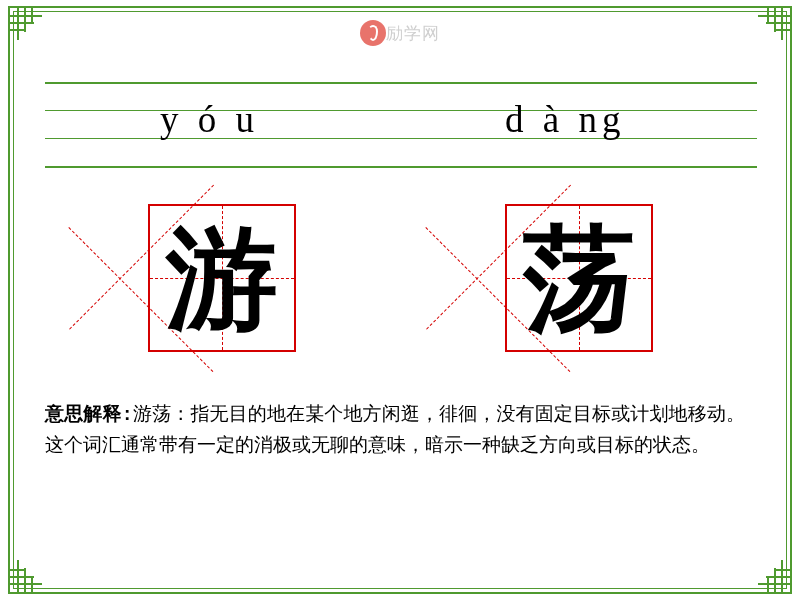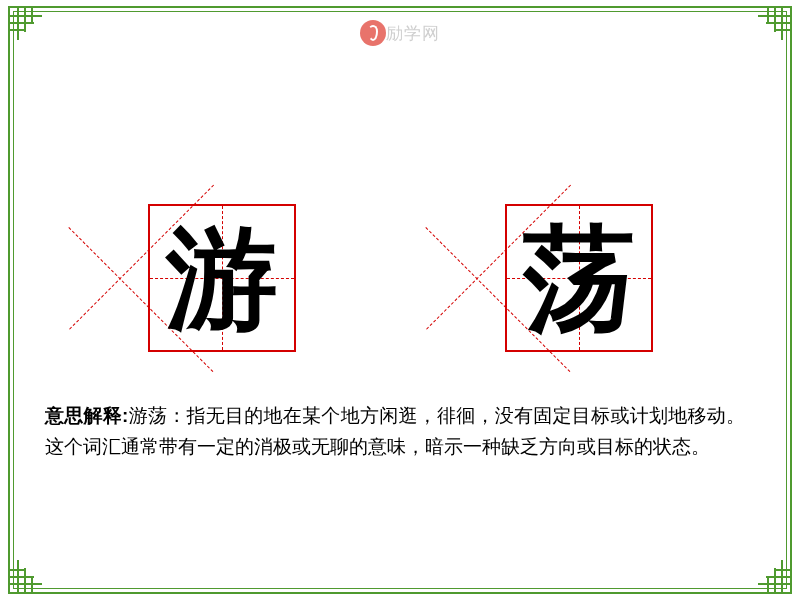--- a/index.html
+++ b/index.html
@@ -205,21 +205,21 @@
     color: #000000;
     z-index: 2;
   }
 
   
   .explain {
     position: absolute;
     left: 45px;
     top: 400px;
     width: 700px;
-    font-family: Liberation Sans, sans-serif;
+    font-family: Liberation Mono, monospace;
     font-size: 19px;
     line-height: 31px;
     color: #000000;
     text-align: justify;
   }
   .explain .lead {
     font-weight: bold;
   }
 </style>
 </head>
@@ -261,20 +261,28 @@
     <span class="v1"></span>
       <span class="v2"></span>
       <span class="v3"></span>
   </div>
 
   <div class="logo">
     <span class="logo-mark"></span>
     <span class="logo-text">励学网</span>
   </div>
 
+  <div class="pinyin-grid">
+    <div class="gline l1"></div>
+    <div class="gline l2"></div>
+    <div class="gline l3"></div>
+    <div class="gline l4"></div>
+    <div class="pinyin p1">y ó u</div>
+    <div class="pinyin p2">d à ng</div>
+  </div>
 
   <div class="charbox b1">
     <div class="guide">
       <div class="gv"></div>
       <div class="gh"></div>
       <div class="gd1"></div>
       <div class="gd2"></div>
     </div>
     <div class="glyph">游</div>
   </div>

